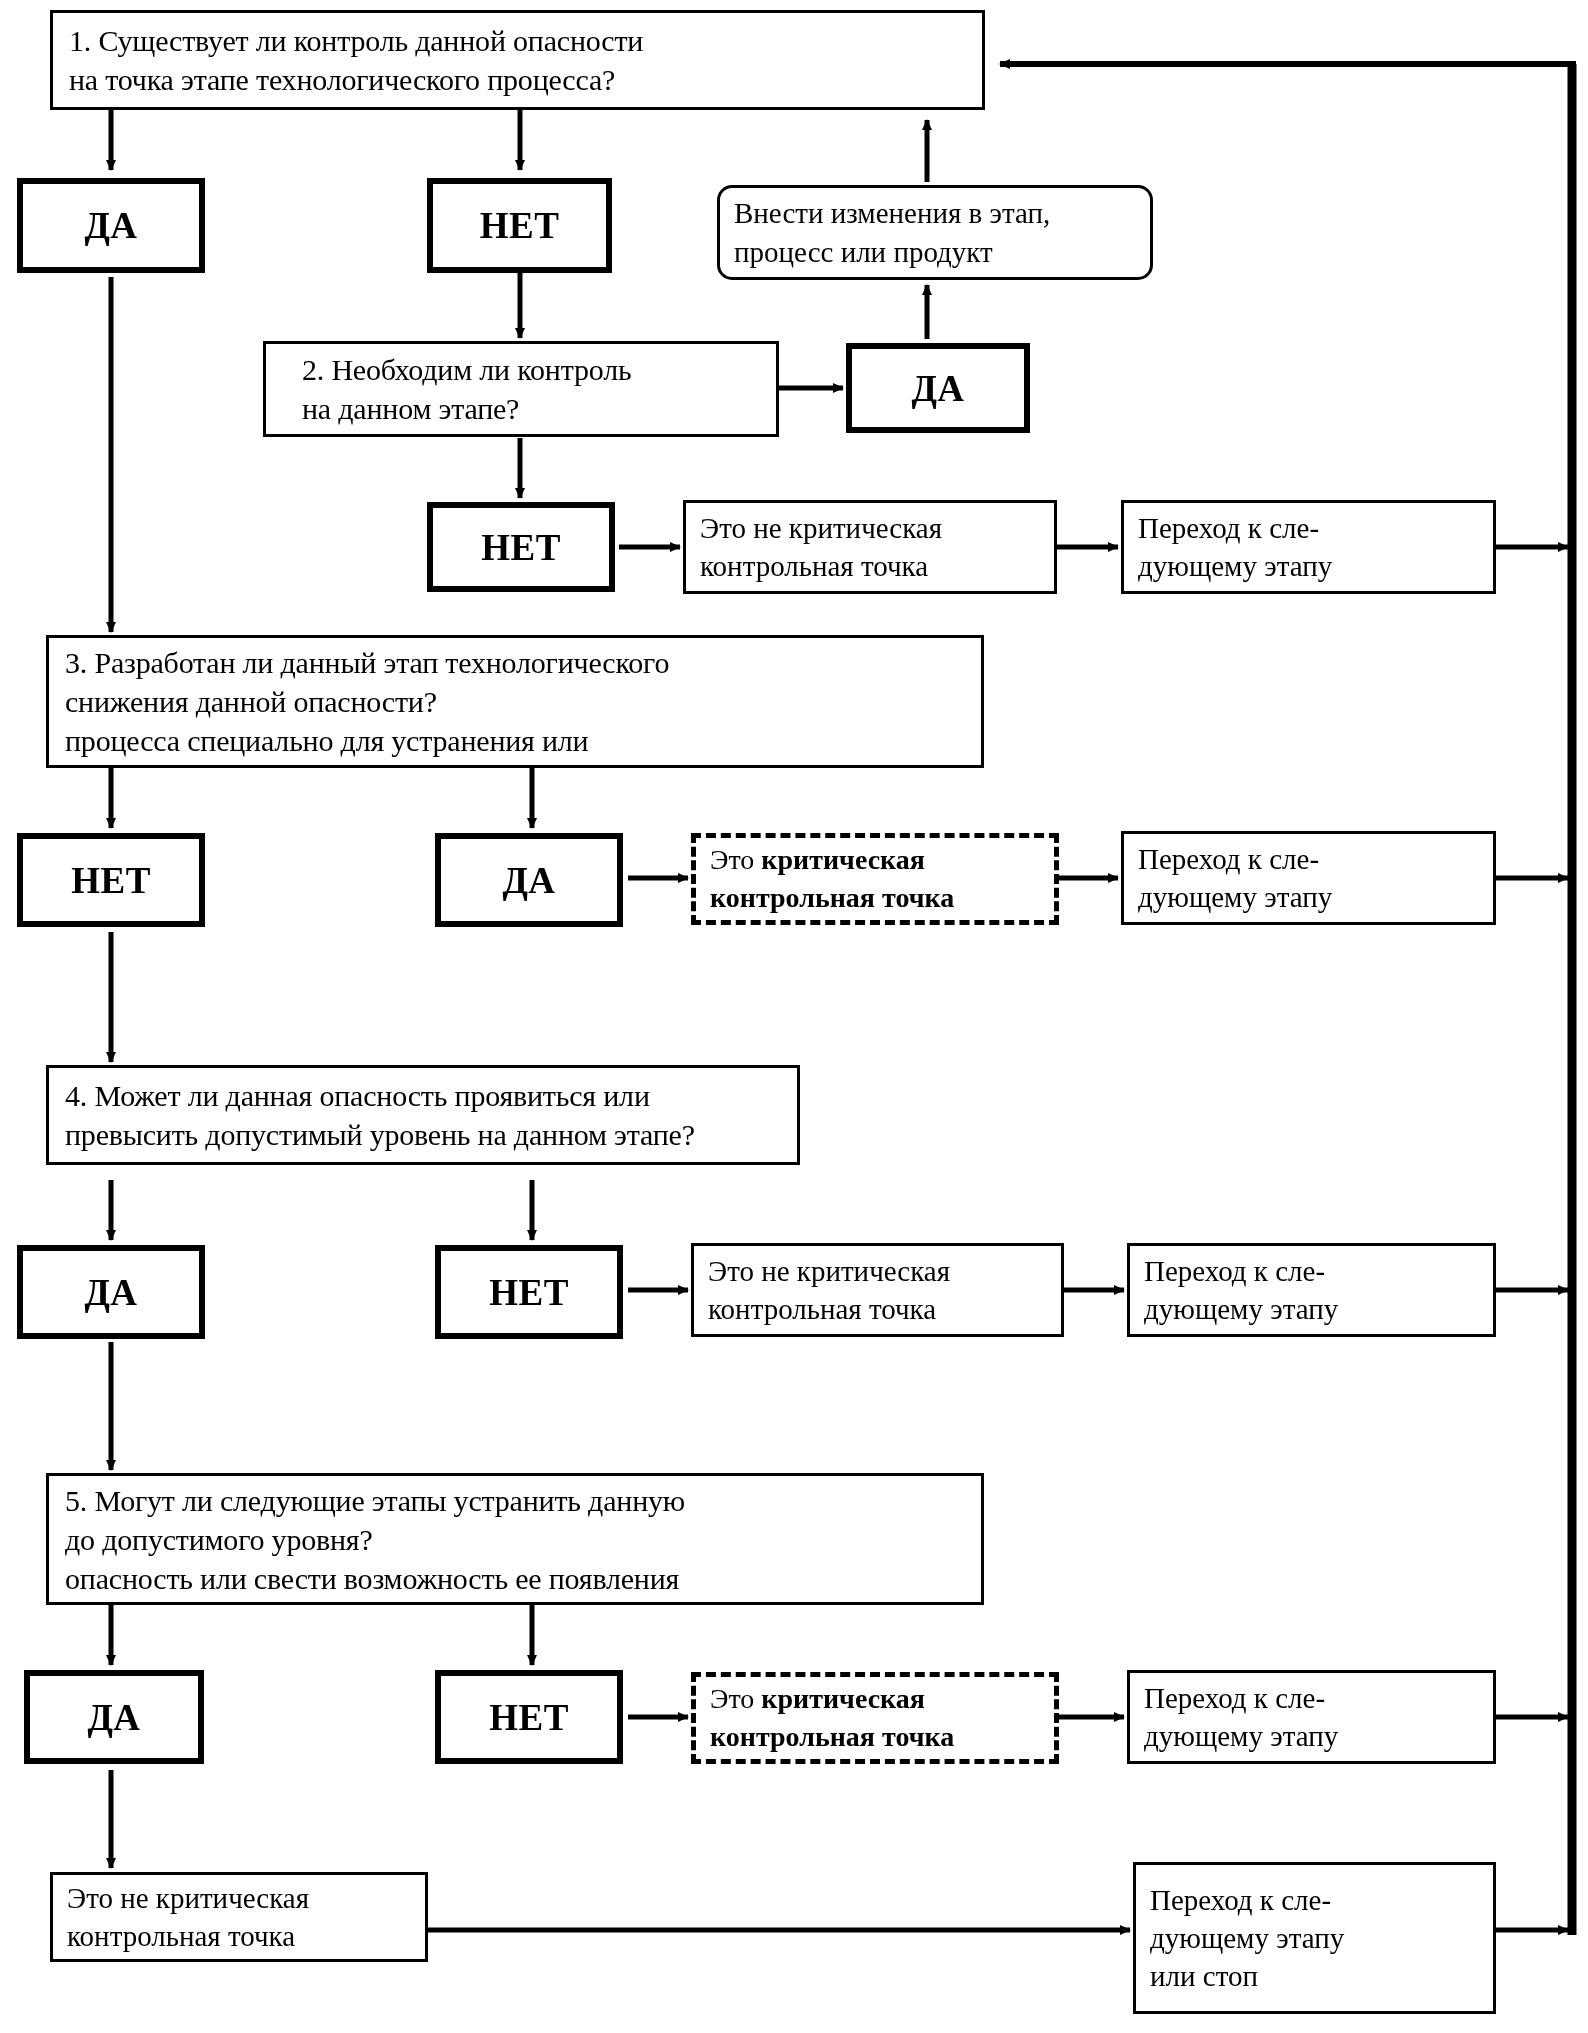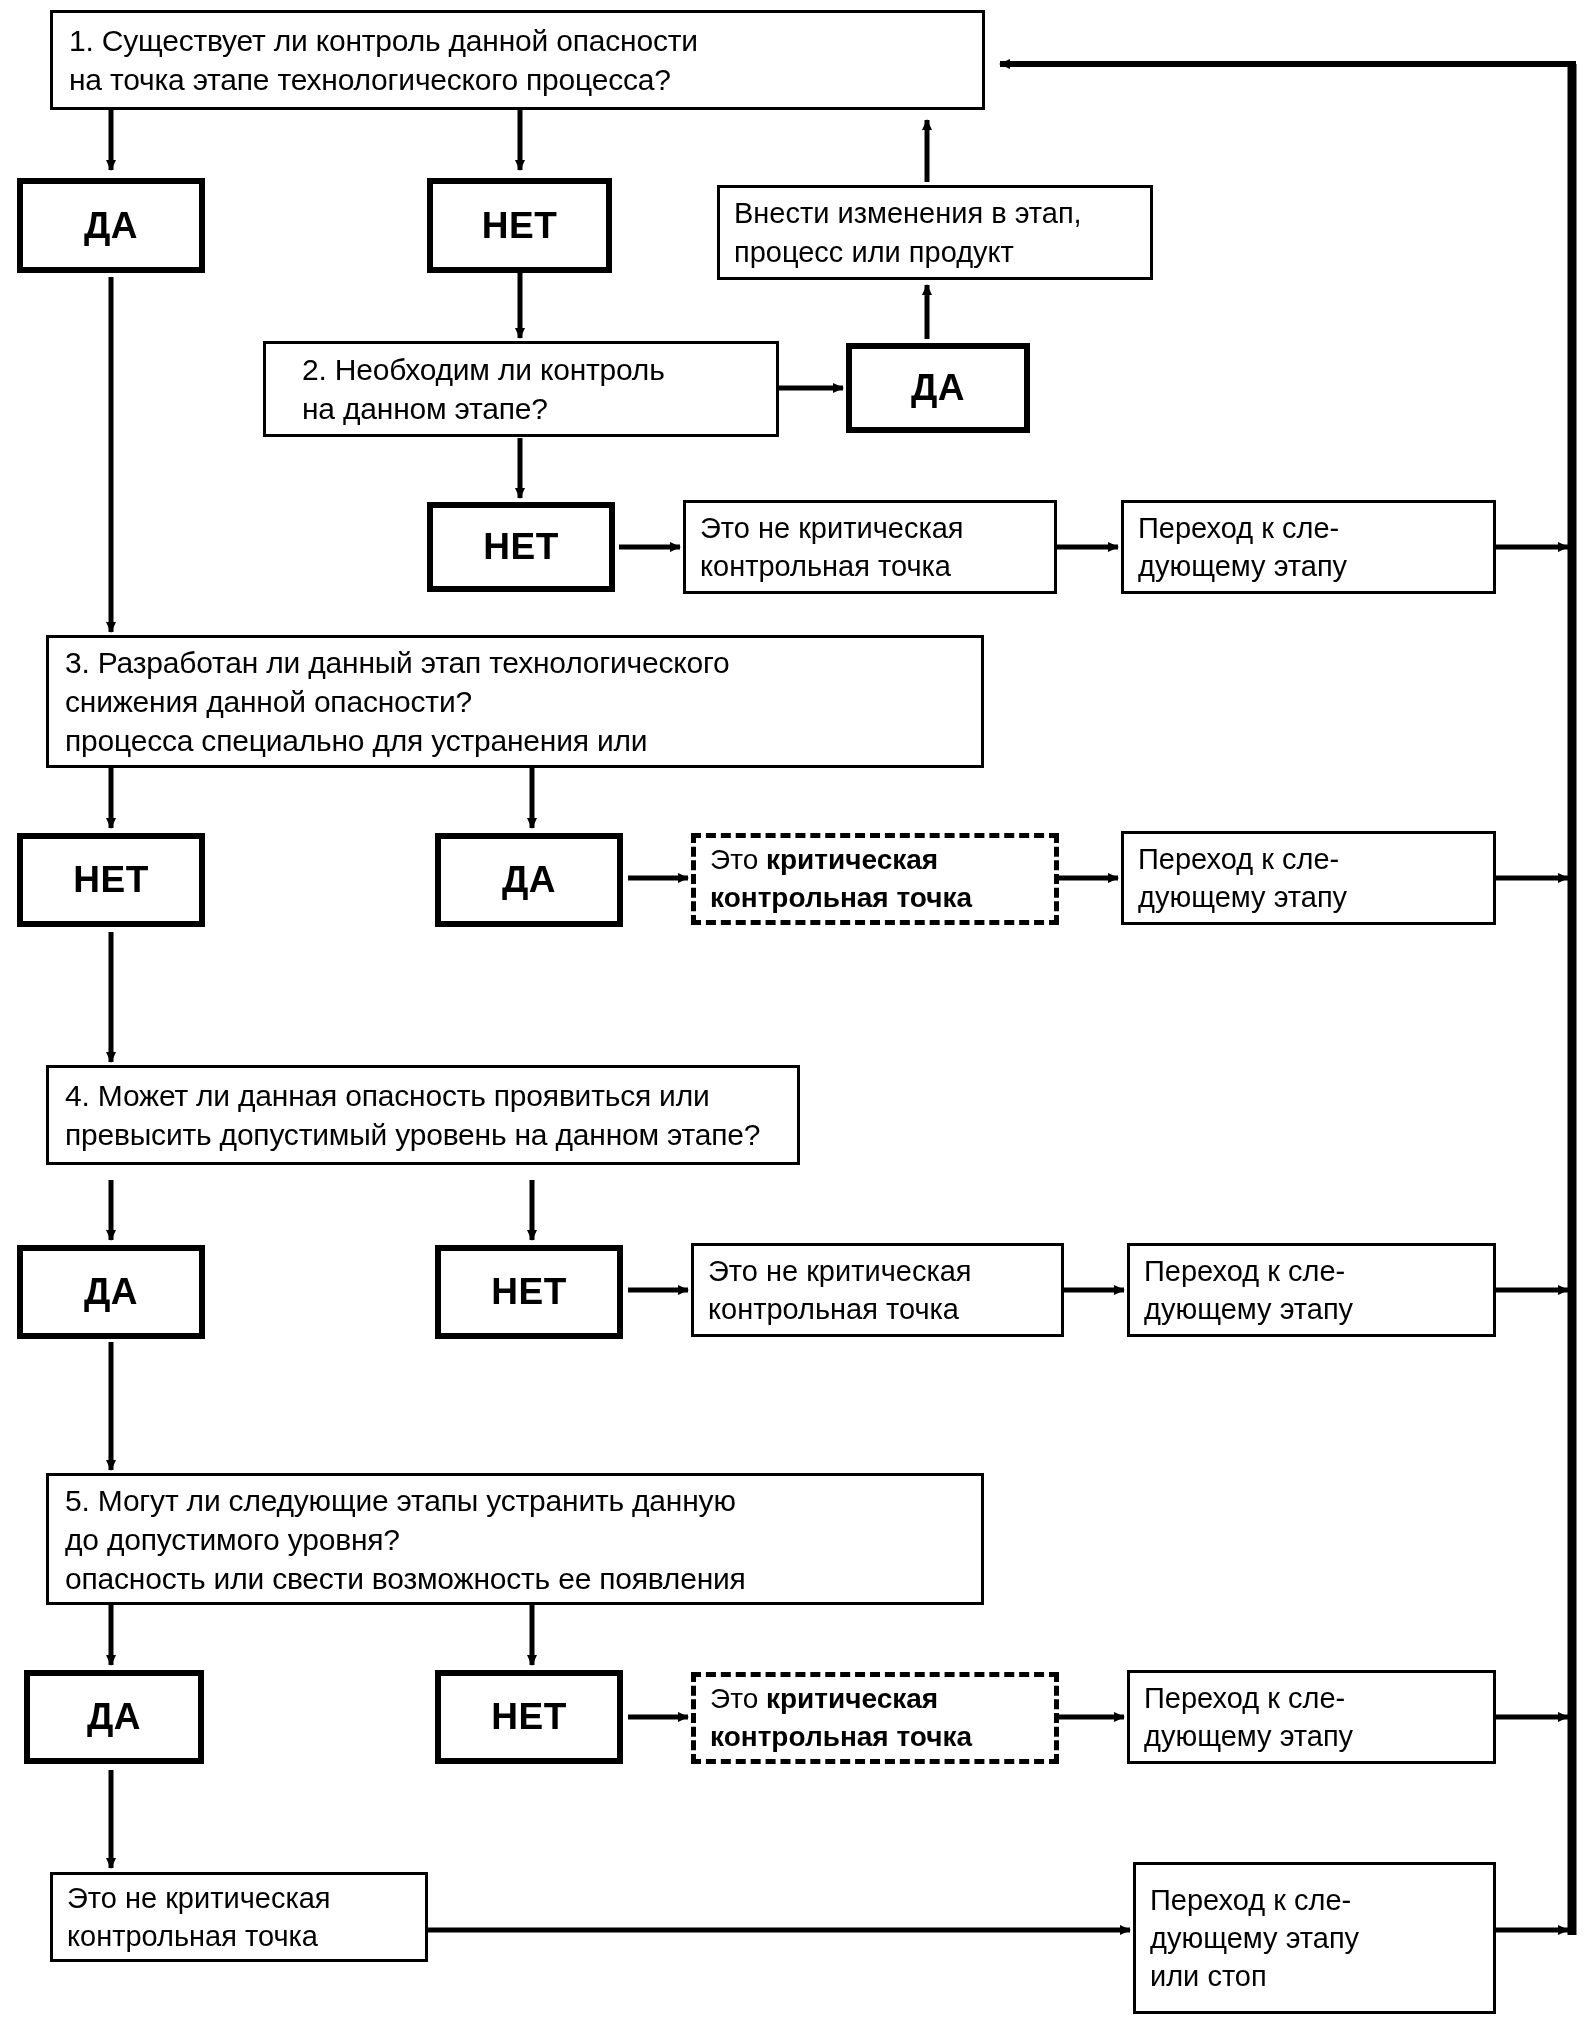--- a/index.html
+++ b/index.html
@@ -5,21 +5,21 @@
   html, body {
     margin: 0;
     padding: 0;
     background: #ffffff;
   }
   #canvas {
     position: relative;
     width: 1588px;
     height: 2033px;
     background: #ffffff;
-    font-family: Liberation Sans, sans-serif;
+    font-family: Liberation Serif, serif;
     overflow: hidden;
   }
   svg.lines {
     position: absolute;
     left: 0;
     top: 0;
     width: 1588px;
     height: 2033px;
     pointer-events: none;
   }
@@ -168,21 +168,21 @@
   </div>
 
   <div class="node chip" style="left:17px; top:178px; width:188px; height:95px;">
     <span>ДА</span>
   </div>
 
   <div class="node chip" style="left:427px; top:178px; width:185px; height:95px;">
     <span>НЕТ</span>
   </div>
 
-  <div class="node plain" style="left:717px; top:185px; width:436px; height:95px;">
+  <div class="node plain" style="left:717px; top:185px; width:436px; height:95px;border-radius:15px;">
     <span class="ln">Внести изменения в этап,</span>
     <span class="ln">процесс или продукт</span>
   </div>
 
   <div class="node q" style="left:263px; top:341px; width:516px; height:96px;padding-left:36px;">
     <span class="ln">2. Необходим ли контроль</span>
     <span class="ln">на данном этапе?</span>
   </div>
 
   <div class="node chip" style="left:846px; top:343px; width:184px; height:90px;">

